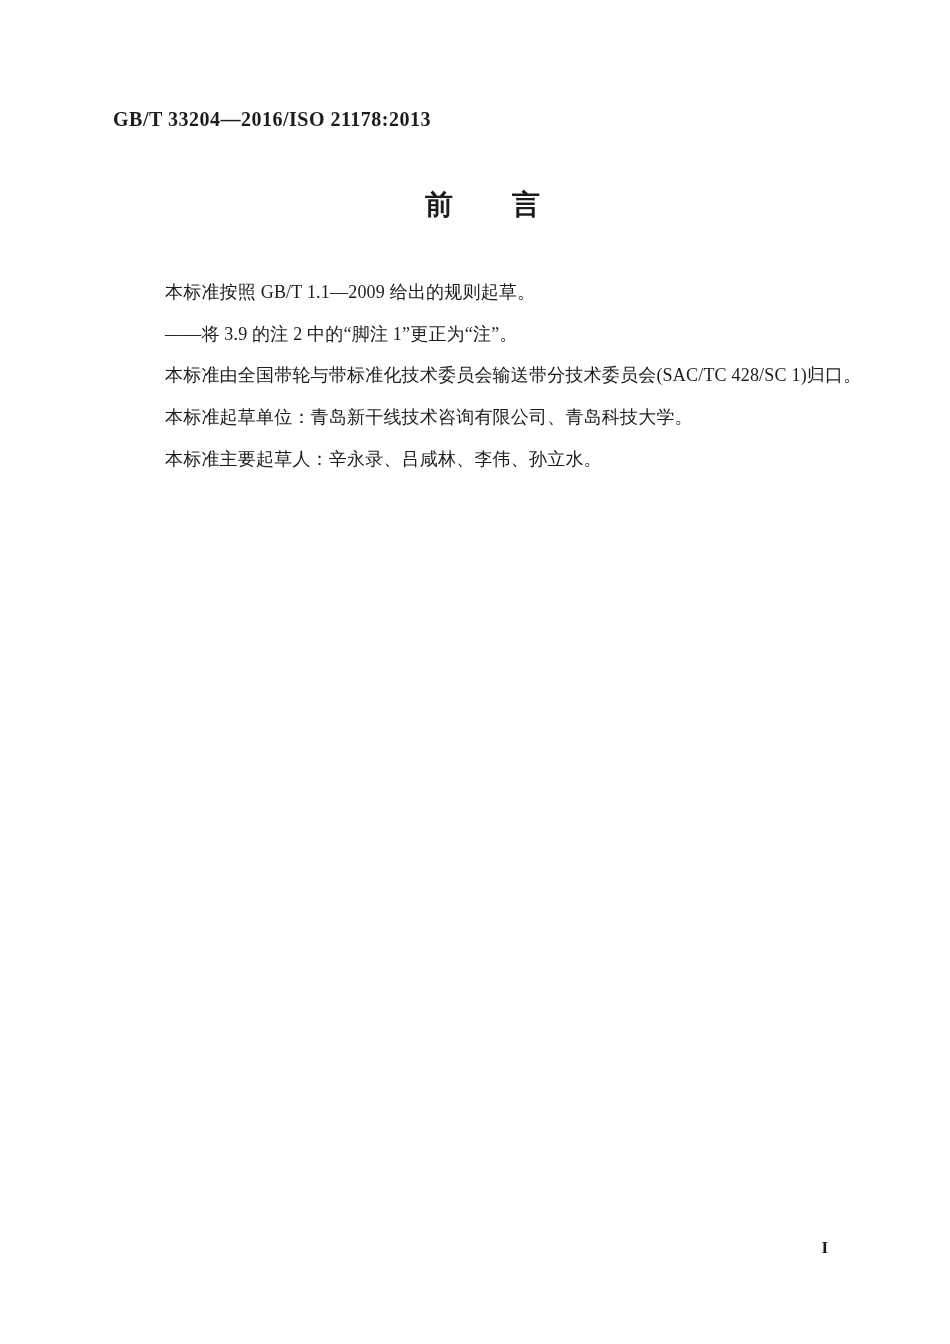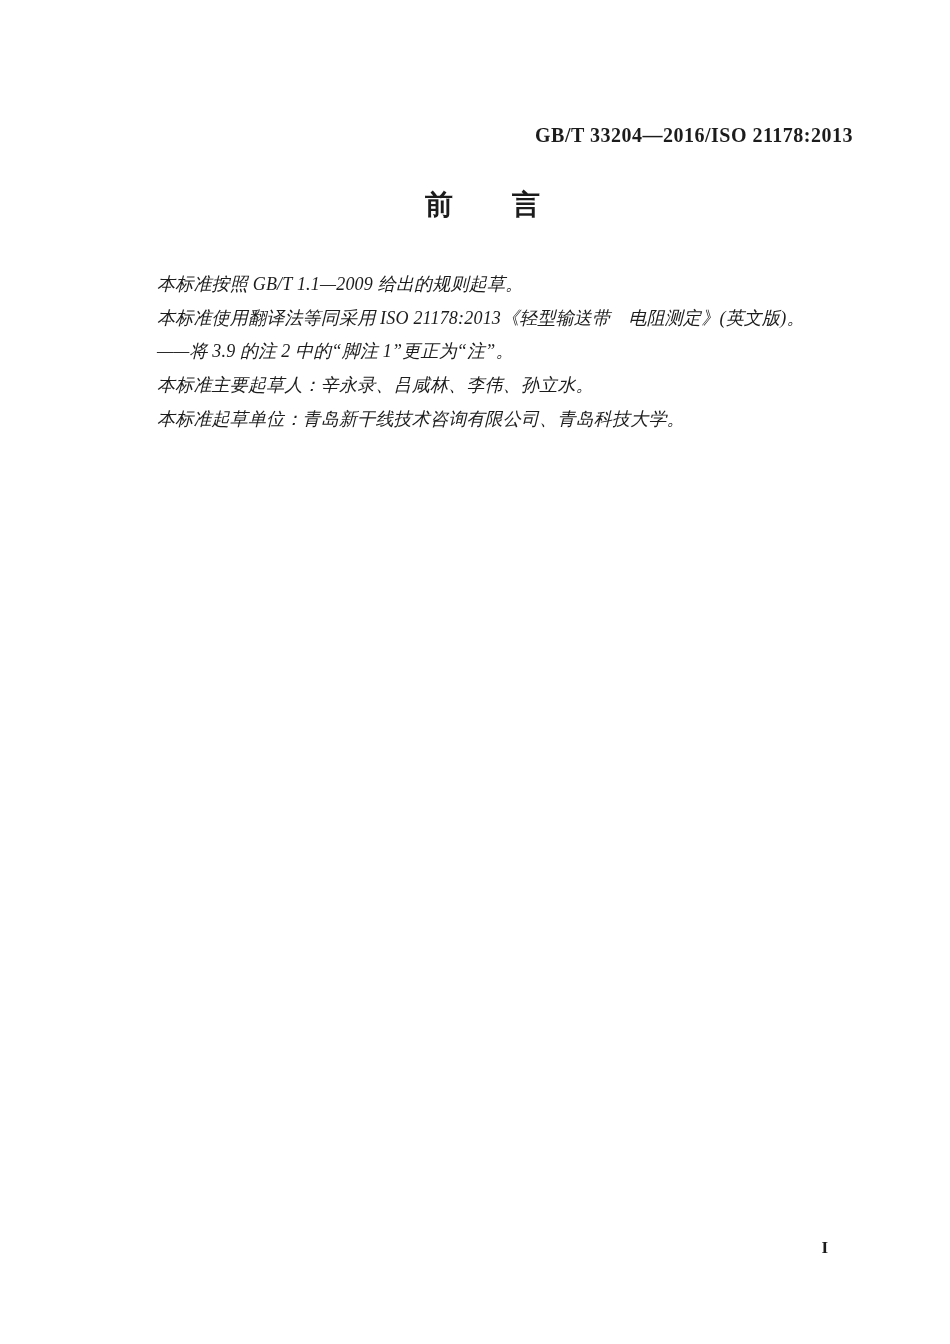--- a/index.html
+++ b/index.html
@@ -15,24 +15,23 @@
     color: #1c1c1c;
     overflow: hidden;
   }
   .page {
     position: absolute;
     inset: 0;
     background: #ffffff;
   }
   .doc-header {
     position: absolute;
-    top: 124px;
+    top: 108px;
     left: 113px;
     right: 97px;
-    text-align: right;
     font-weight: bold;
     font-size: 20px;
     letter-spacing: 0.5px;
     white-space: nowrap;
   }
   .doc-title {
     position: absolute;
     top: 186px;
     left: 8px;
     width: 100%;
@@ -41,49 +40,48 @@
     font-size: 28px;
     letter-spacing: 1px;
   }
   .content {
     position: absolute;
     top: 264px;
     left: 113px;
     right: 95px;
   }
   .content p {
-    margin: 8px;
+    margin: 16px;
     padding: 0;
     font-size: 18px;
     line-height: 25.7px;
     text-indent: 2em;
     white-space: nowrap;
     letter-spacing: 0.2px;
-    font-style: italic;
   }
   .page-number {
     position: absolute;
     top: 1238px;
     right: 122px;
     font-size: 17px;
     font-weight: bold;
   }
 </style>
 </head>
 <body>
 
 <div class="page">
 
   <div class="doc-header">GB/T 33204—2016/ISO 21178:2013</div>
 
   <div class="doc-title">前　　言</div>
 
   <div class="content">
     <p>本标准按照 GB/T 1.1—2009 给出的规则起草。</p>
-    <p>本标准使用翻译法等同采用 ISO 21178:2013《轻型输送带　电阻测定》(英文版)。</p>
     <p>——将 3.9 的注 2 中的“脚注 1”更正为“注”。</p>
+    <p>本标准由全国带轮与带标准化技术委员会输送带分技术委员会(SAC/TC 428/SC 1)归口。</p>
+    <p>本标准起草单位：青岛新干线技术咨询有限公司、青岛科技大学。</p>
     <p>本标准主要起草人：辛永录、吕咸林、李伟、孙立水。</p>
-    <p>本标准起草单位：青岛新干线技术咨询有限公司、青岛科技大学。</p>
   </div>
 
   <div class="page-number">I</div>
 
 </div>
 
 </body></html>

